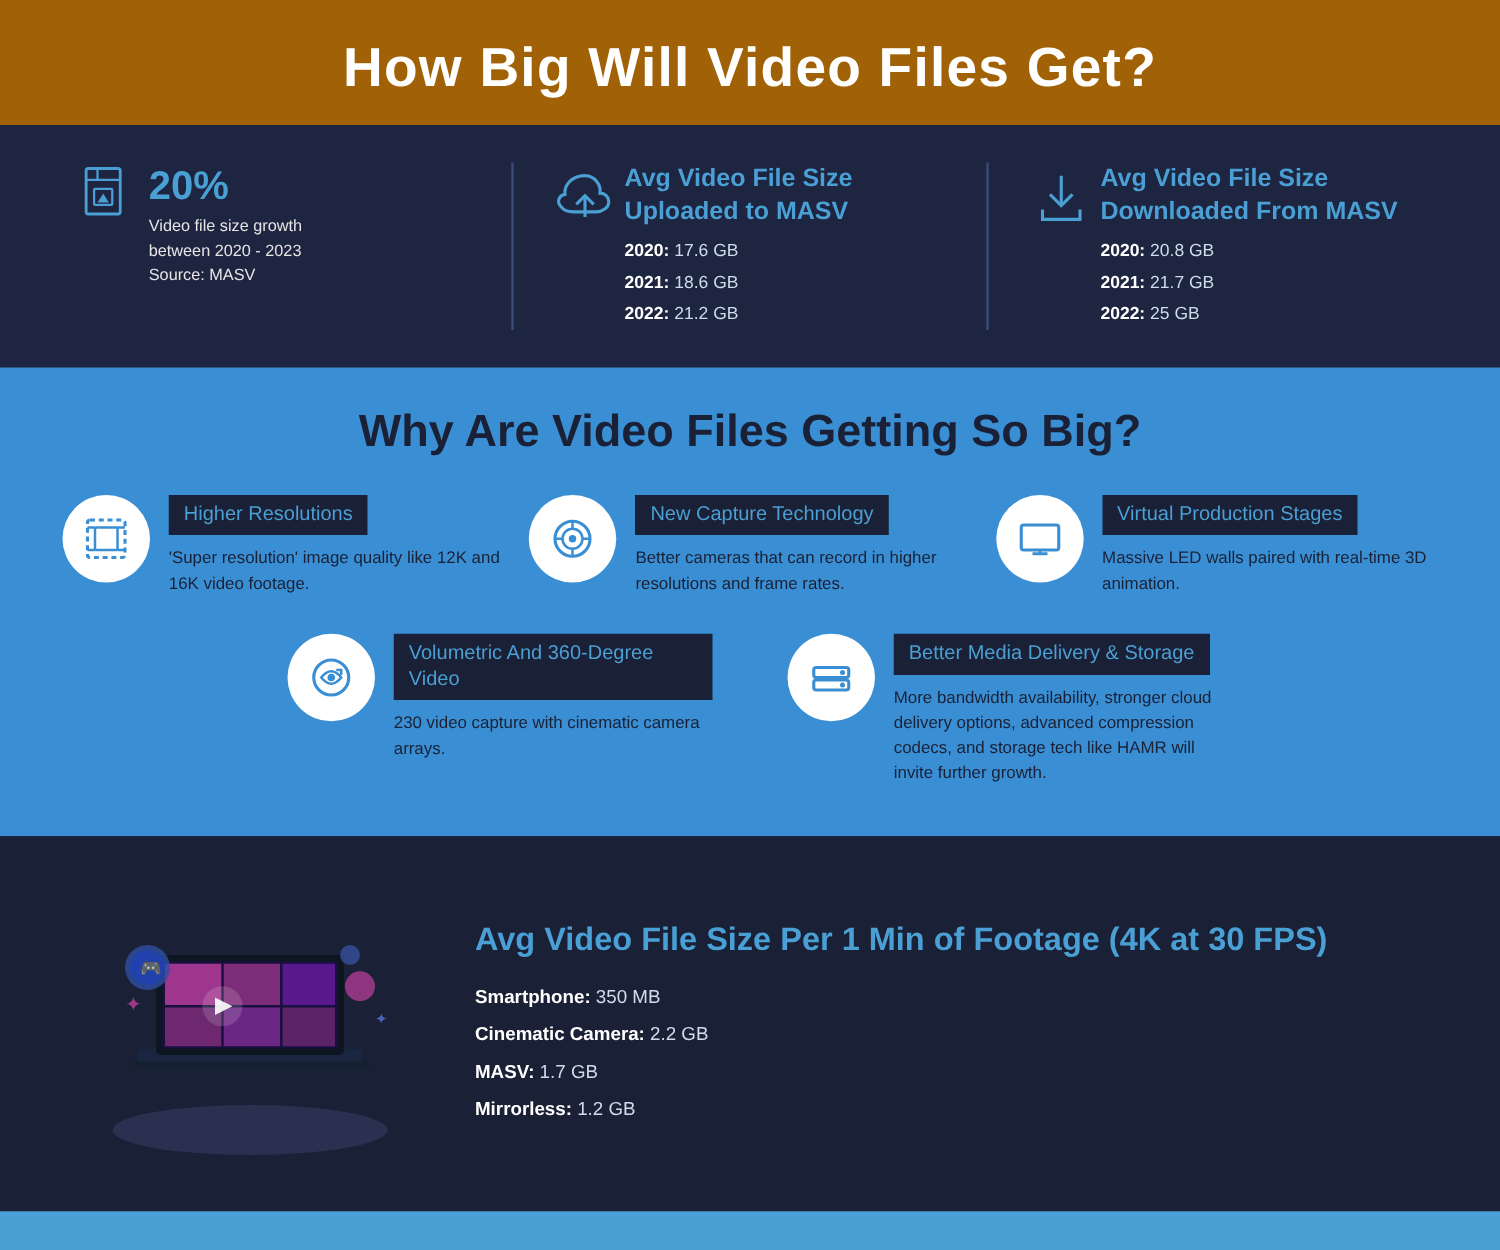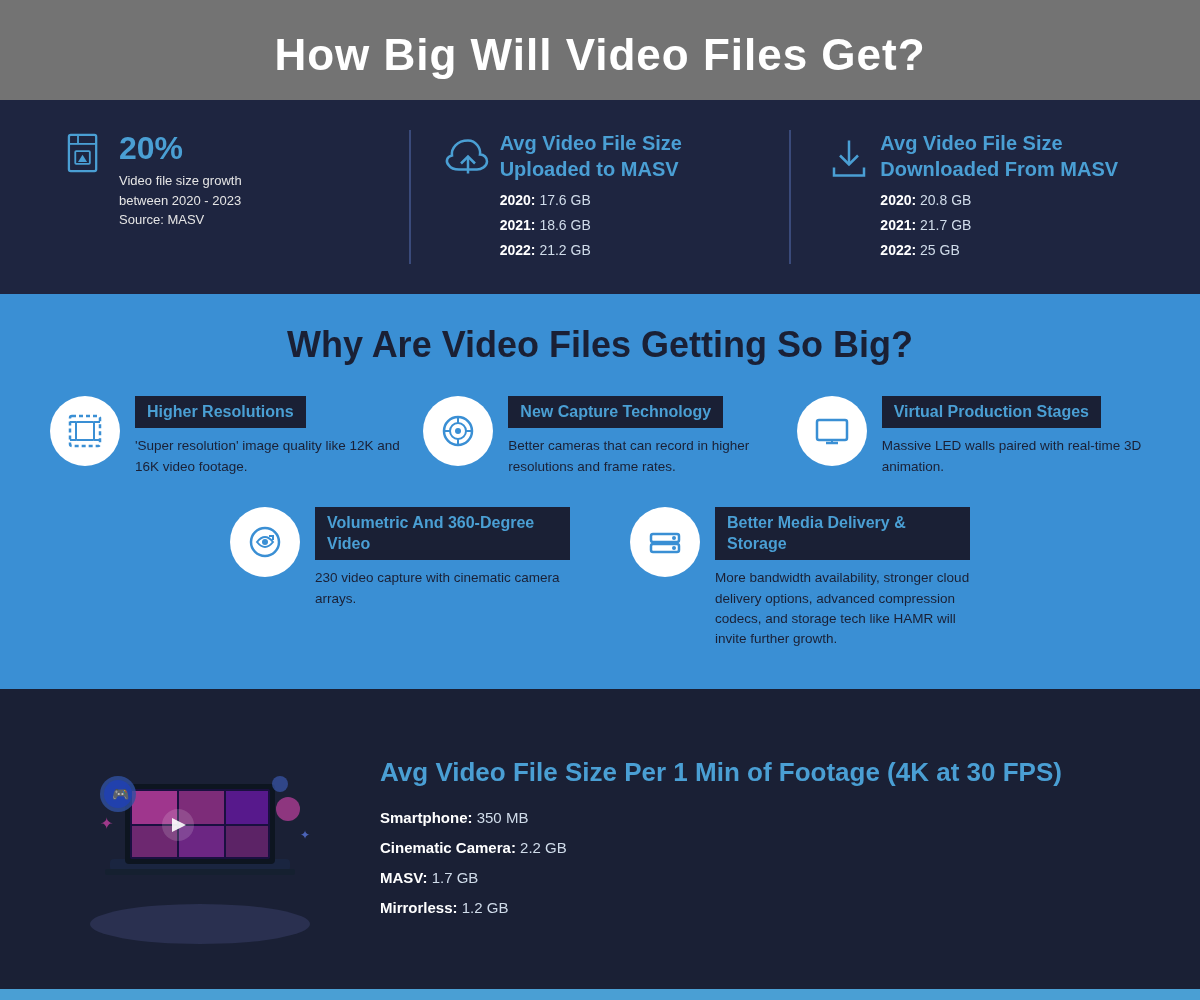--- a/index.html
+++ b/index.html
@@ -5,21 +5,21 @@
     * { margin: 0; padding: 0; box-sizing: border-box; }
     body {
       width: 1200px;
       min-height: 1000px;
       font-family: 'Arial', sans-serif;
       background: #1a2035;
     }
 
     
     .section-header {
-      background: #737373;
+      background: #a16207;
       text-align: center;
       padding: 30px 40px 20px;
     }
     .section-header h1 {
       color: #ffffff;
       font-size: 44px;
       font-weight: 900;
       letter-spacing: 1px;
     }
 
@@ -124,21 +124,21 @@
     }
     .why-icon-circle svg {
       width: 36px;
       height: 36px;
     }
     .why-content {}
     .why-label {
       background: #1a2035;
       color: #4a9fd4;
       font-size: 16px;
-      font-weight: 700;
+      font-weight: 400;
       padding: 6px 12px;
       display: inline-block;
       margin-bottom: 8px;
       line-height: 1.3;
     }
     .why-desc {
       color: #1a2035;
       font-size: 13.5px;
       line-height: 1.5;
     }

